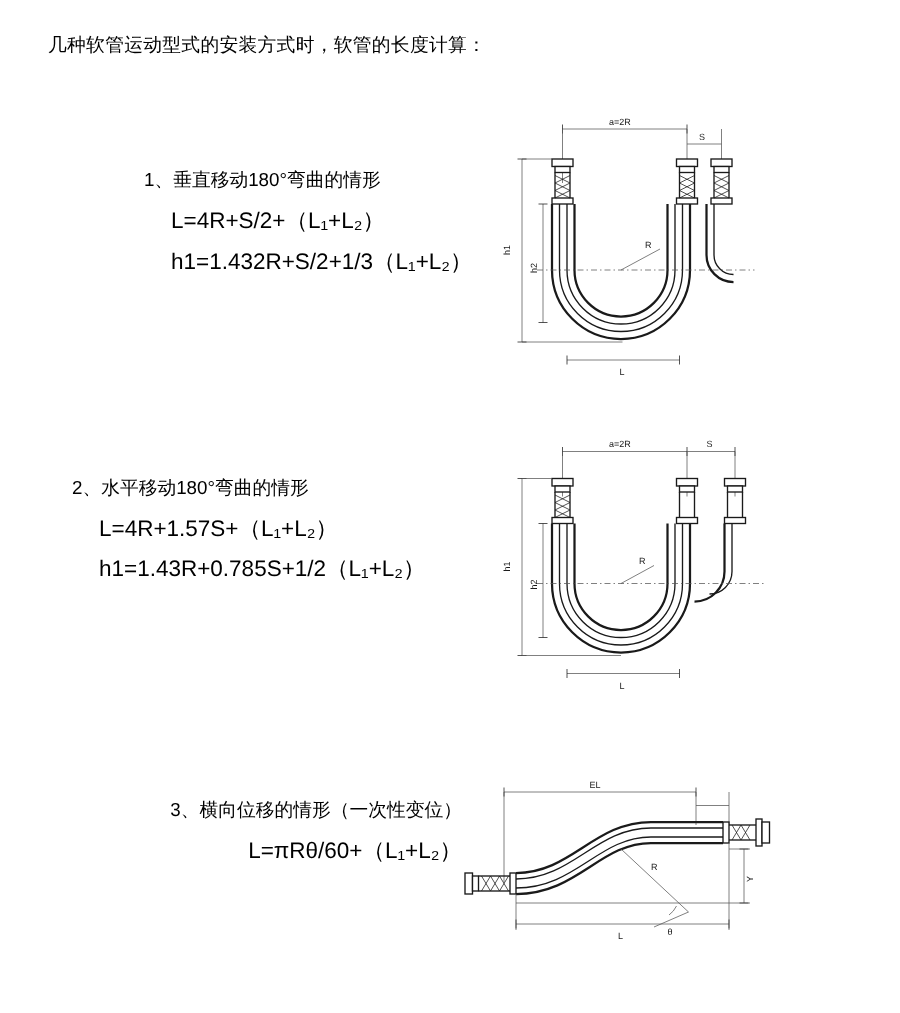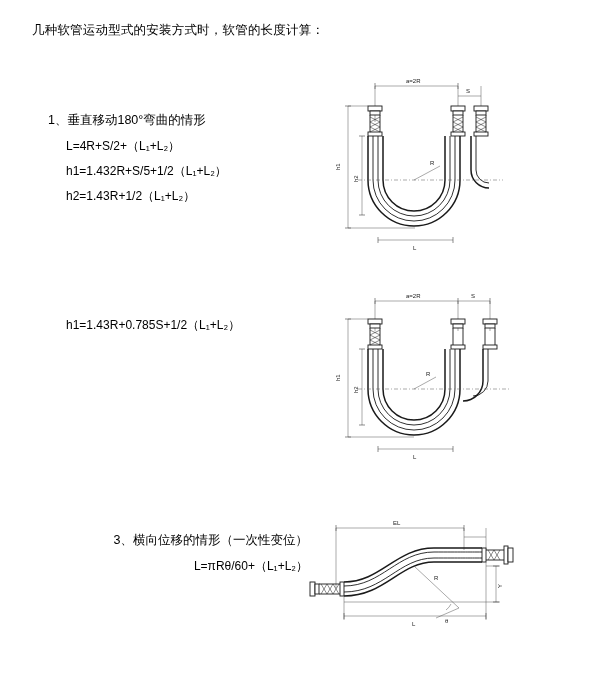--- a/index.html
+++ b/index.html
@@ -36,21 +36,21 @@
     position: absolute;
     left: 48px;
     width: 260px;
   }
   .sec-head {
     font-size: 12.5px;
     white-space: nowrap;
     margin-bottom: 9px;
   }
   .formula {
-    font-size: 12px;
+    font-size: 15px;
     white-space: nowrap;
     margin-left: 18px;
     margin-bottom: 8px;
   }
   .fig {
     position: absolute;
   }
   svg { display: block; }
   .ln { stroke: #1a1a1a; stroke-width: 0.9; fill: none; }
   .ln2 { stroke: #1a1a1a; stroke-width: 1.5; fill: none; }
@@ -61,25 +61,24 @@
   .dimtxt { font-size: 6px; font-family: "Liberation Sans", sans-serif; fill: #1a1a1a; }
 </style>
 </head>
 <body>
 
 <div class="page">
 
   <div class="doc-title">几种软管运动型式的安装方式时，软管的长度计算：</div>
 
   <div class="section" style="top:100px;">
-    <div class="sec-text" style="top:12px;">
+    <div class="sec-text" style="top:12px;margin-left:48px;">
       <div class="sec-head">1、垂直移动180°弯曲的情形</div>
       <div class="formula">L=4R+S/2+（L₁+L₂）</div>
-      <div class="formula">h1=1.432R+S/5+1/2（L₁+L₂）</div>
-      <div class="formula">h2=1.43R+1/2（L₁+L₂）</div>
+      <div class="formula">h1=1.432R+S/2+1/3（L₁+L₂）</div>
     </div>
 
     <div class="fig" style="left:318px; top:-30px;">
       <svg width="210" height="200" viewBox="0 0 210 200">
 
         <line class="thin" x1="57" y1="16" x2="140" y2="16"></line>
         <path class="hatch" d="M57 13 L57 19 M140 13 L140 19"></path>
         <text class="dimtxt" x="88" y="13">a=2R</text>
 
         <line class="thin" x1="57" y1="16" x2="57" y2="52"></line>
@@ -153,20 +152,22 @@
 
         <line class="thin" x1="60" y1="170" x2="135" y2="170"></line>
         <path class="hatch" d="M60 167 L60 173 M135 167 L135 173"></path>
         <text class="dimtxt" x="95" y="180">L</text>
       </svg>
     </div>
   </div>
 
   <div class="section" style="top:305px;">
     <div class="sec-text" style="top:12px;">
+      <div class="sec-head">2、水平移动180°弯曲的情形</div>
+      <div class="formula">L=4R+1.57S+（L₁+L₂）</div>
       <div class="formula">h1=1.43R+0.785S+1/2（L₁+L₂）</div>
     </div>
 
     <div class="fig" style="left:318px; top:-20px;">
       <svg width="210" height="180" viewBox="0 0 210 180">
 
         <line class="thin" x1="57" y1="16" x2="140" y2="16"></line>
         <path class="hatch" d="M57 13 L57 19 M140 13 L140 19"></path>
         <text class="dimtxt" x="88" y="13">a=2R</text>
         <line class="thin" x1="140" y1="16" x2="172" y2="16"></line>

